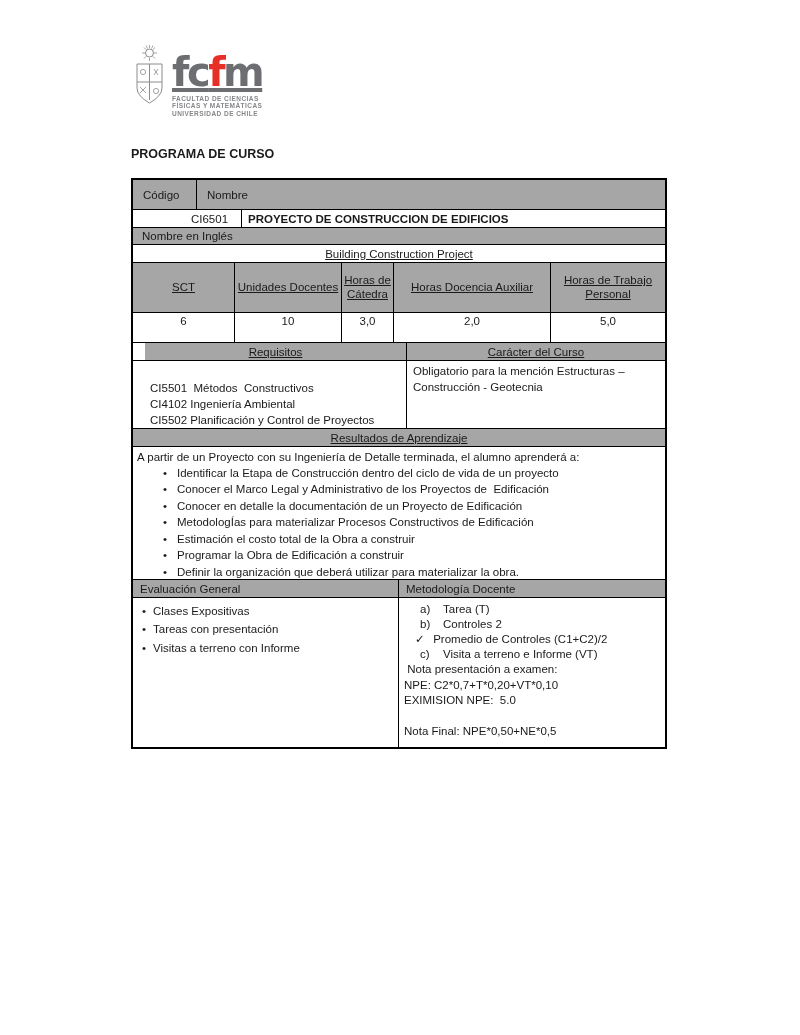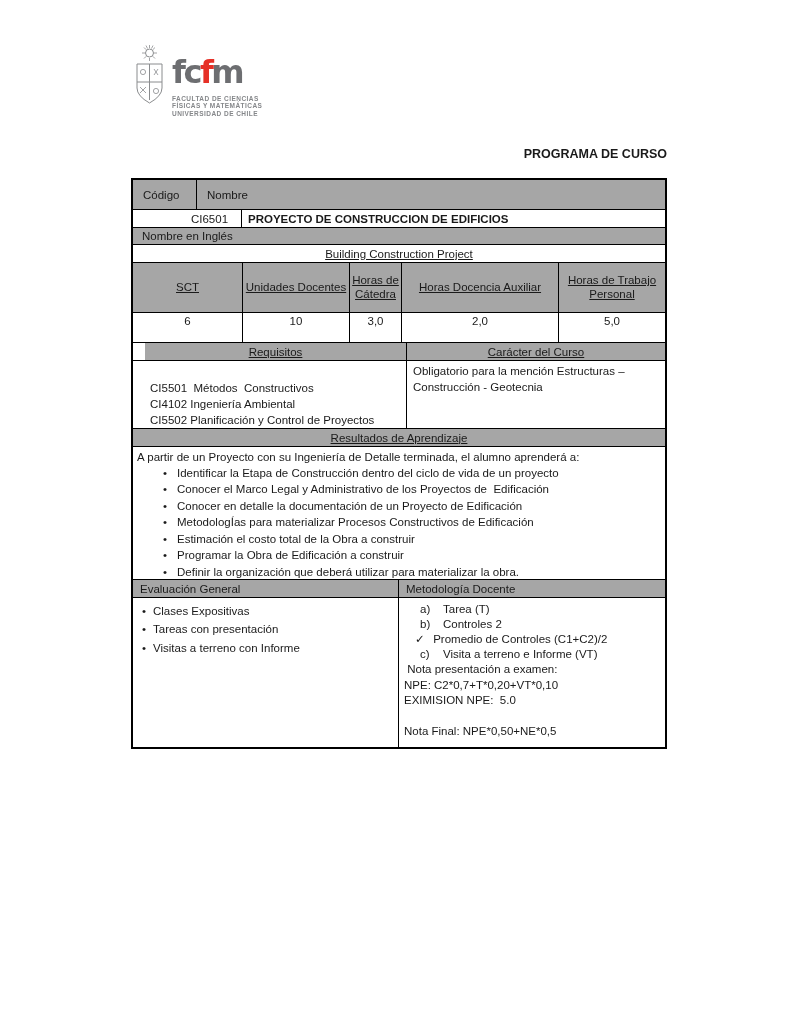--- a/index.html
+++ b/index.html
@@ -8,26 +8,26 @@
     width:800px; height:1035px; position:relative; overflow:hidden;
     font-family:"Liberation Sans","DejaVu Sans",sans-serif;
     color:#1a1a1a; font-size:11.5px;
   }
   .page { position:absolute; inset:0; background:#fff; }
 
   
   .logo { position:absolute; left:133px; top:44px; display:flex; align-items:flex-start; }
   .crest { width:33px; height:64px; display:block; }
   .logo-right { margin-left:6px; padding-top:8px; }
-  .wordmark { font-weight:bold; font-size:32px; line-height:40px; letter-spacing:-2.5px; color:#6d6e71; font-family:"DejaVu Sans",sans-serif; }
+  .wordmark { font-weight:bold; font-size:40px; line-height:40px; letter-spacing:-2.5px; color:#6d6e71; font-family:"DejaVu Sans",sans-serif;text-decoration:underline; }
   .wordmark .red { color:#e63027; }
   .logo-lines { margin-top:3px; font-size:6.5px; line-height:7.4px; letter-spacing:0.45px; color:#85878a; font-weight:bold; }
 
   
-  .doc-title { position:absolute; left:131px; top:147px; width:536px; text-align:right;
+  .doc-title { position:absolute; left:131px; top:147px; width:536px; text-align:left;
     font-weight:bold; font-size:12.5px; }
 
   
   .t { position:absolute; left:131px; top:178px; width:536px; border:2px solid #000; background:#fff; }
   .row { display:flex; border-bottom:1px solid #000; width:100%; }
   .row:last-child { border-bottom:none; }
   .cell { border-right:1px solid #000; overflow:hidden; }
   .cell:last-child { border-right:none; }
   .gray { background:#a6a6a6; }
   .vc { display:flex; align-items:center; }
@@ -42,21 +42,21 @@
   .r5 { height:50px; }  .r5 .cell { line-height:13.5px; padding:0 2px; }
   .r6 { height:30px; }  .r6 .cell { text-align:center; padding-top:2px; }
   .r7 { height:18px; }
   .r8 { height:68px; }
   .r9 { height:18px; }
   .r10 { height:133px; }
   .r11 { height:18px; } .r11 .cell { padding-left:7px; }
   .r12 { height:149px; }
 
   .w-codigo { width:64px; }
-  .c1 { width:110px; } .c2 { width:107px; } .c3 { width:52px; } .c4 { width:157px; } .c5 { flex:1; }
+  .c1 { width:102px; } .c2 { width:107px; } .c3 { width:52px; } .c4 { width:157px; } .c5 { flex:1; }
   .w-req { width:262px;margin-left:12px; }
   .w-met { width:266px; }
 
   .bold { font-weight:bold; }
   .codigo-val { justify-content:center; }
   .nombre-val { padding-left:6px; }
 
   .req-lines { padding:19px 0 0 5px; }
   .req-line { line-height:16.2px; }
   .caracter-text { padding:2px 6px 0 6px; line-height:16.2px; }

